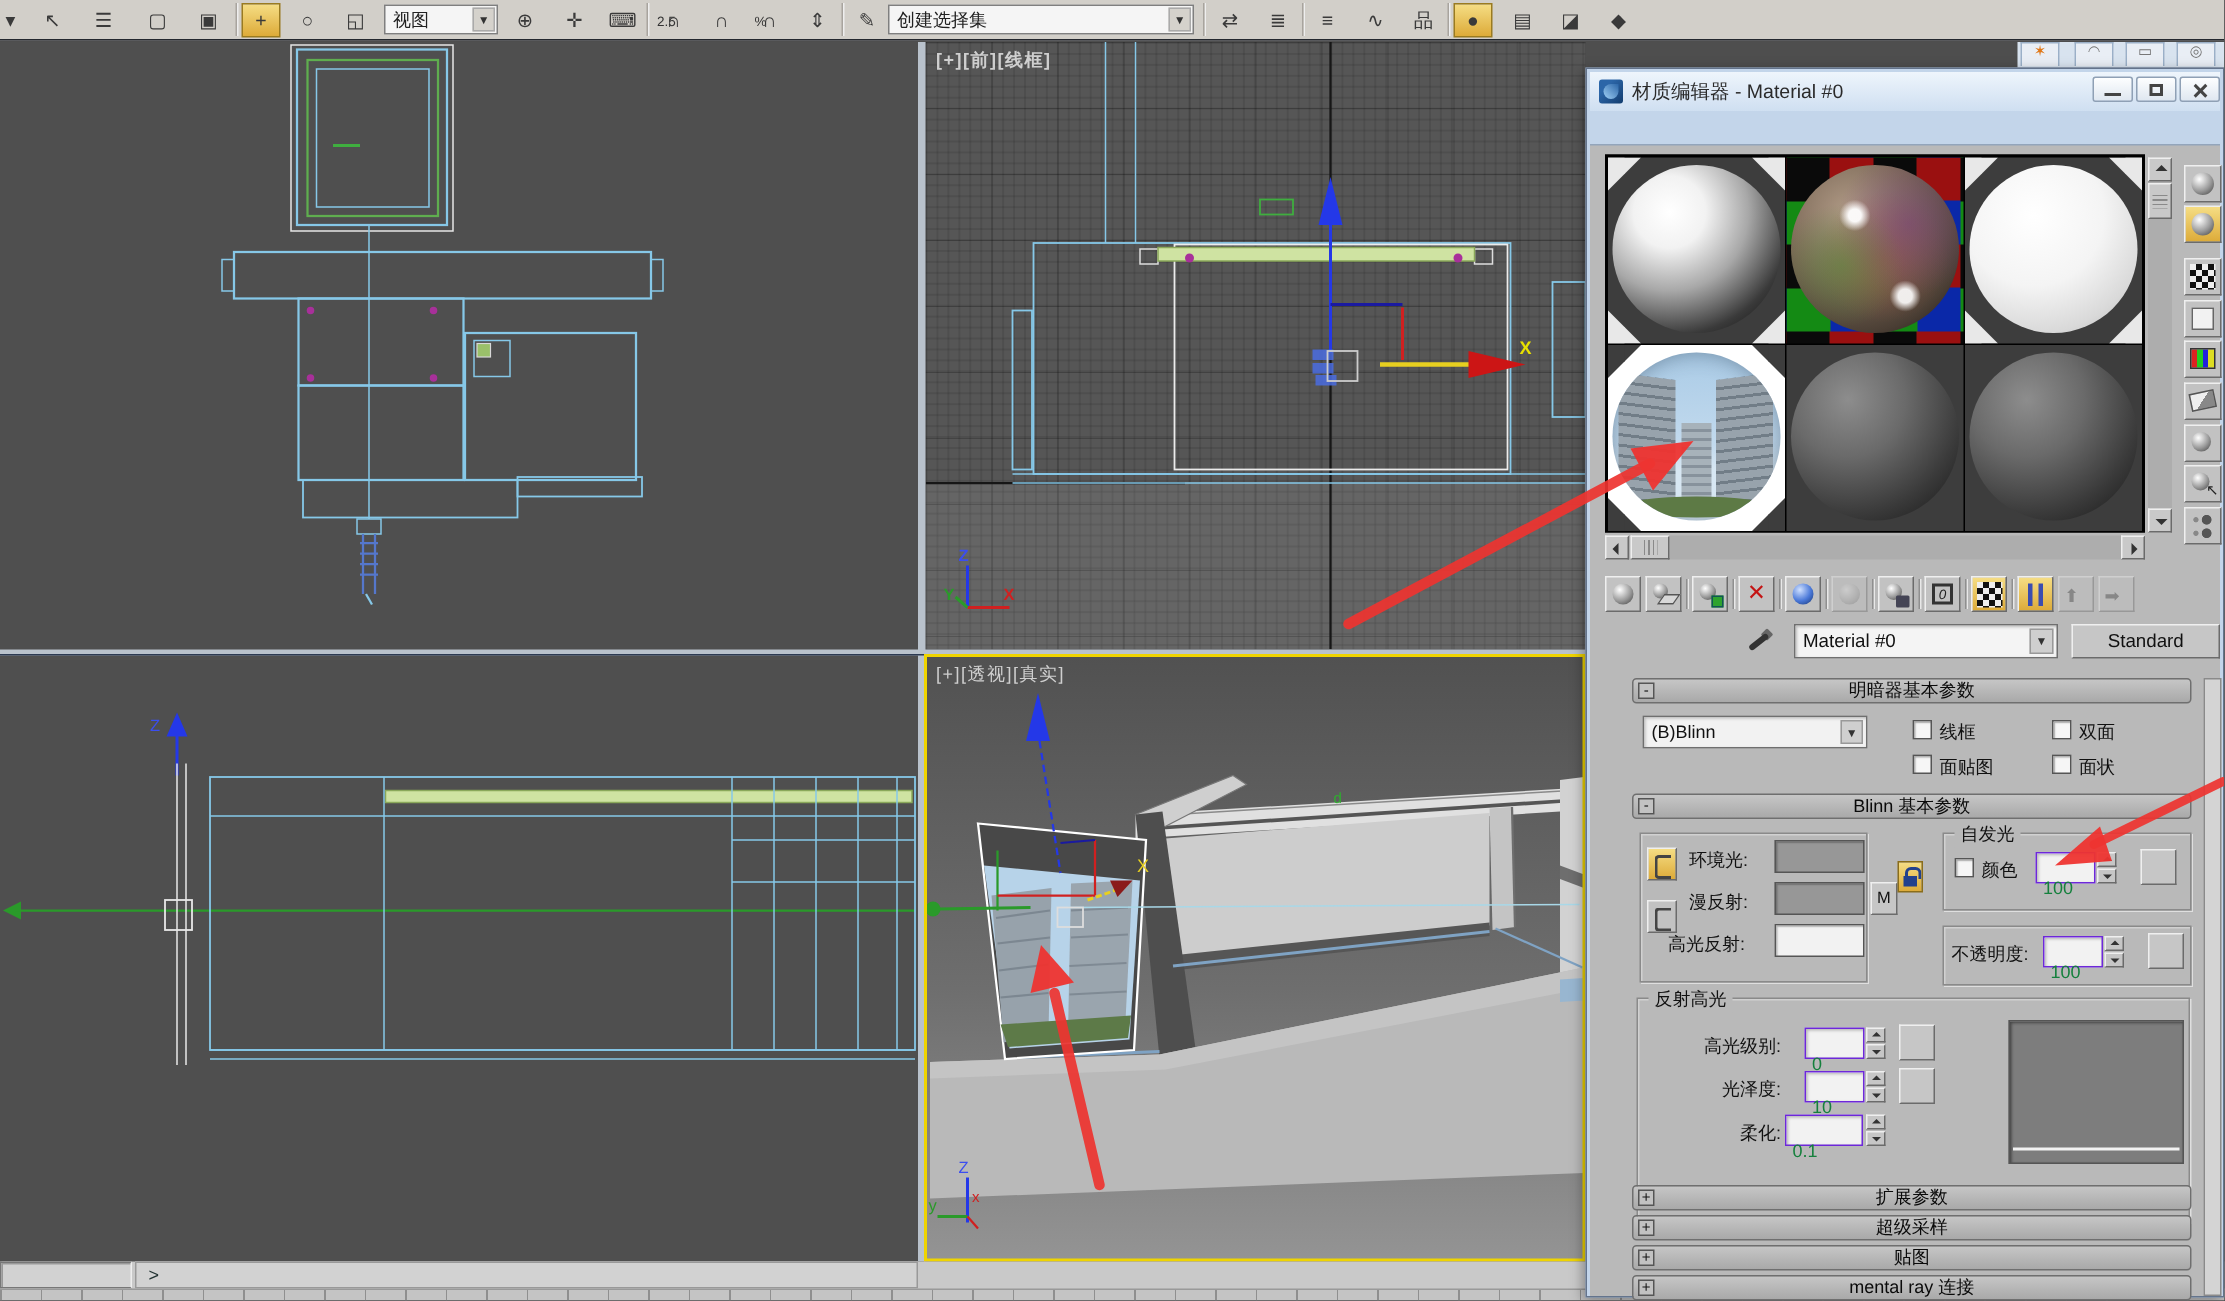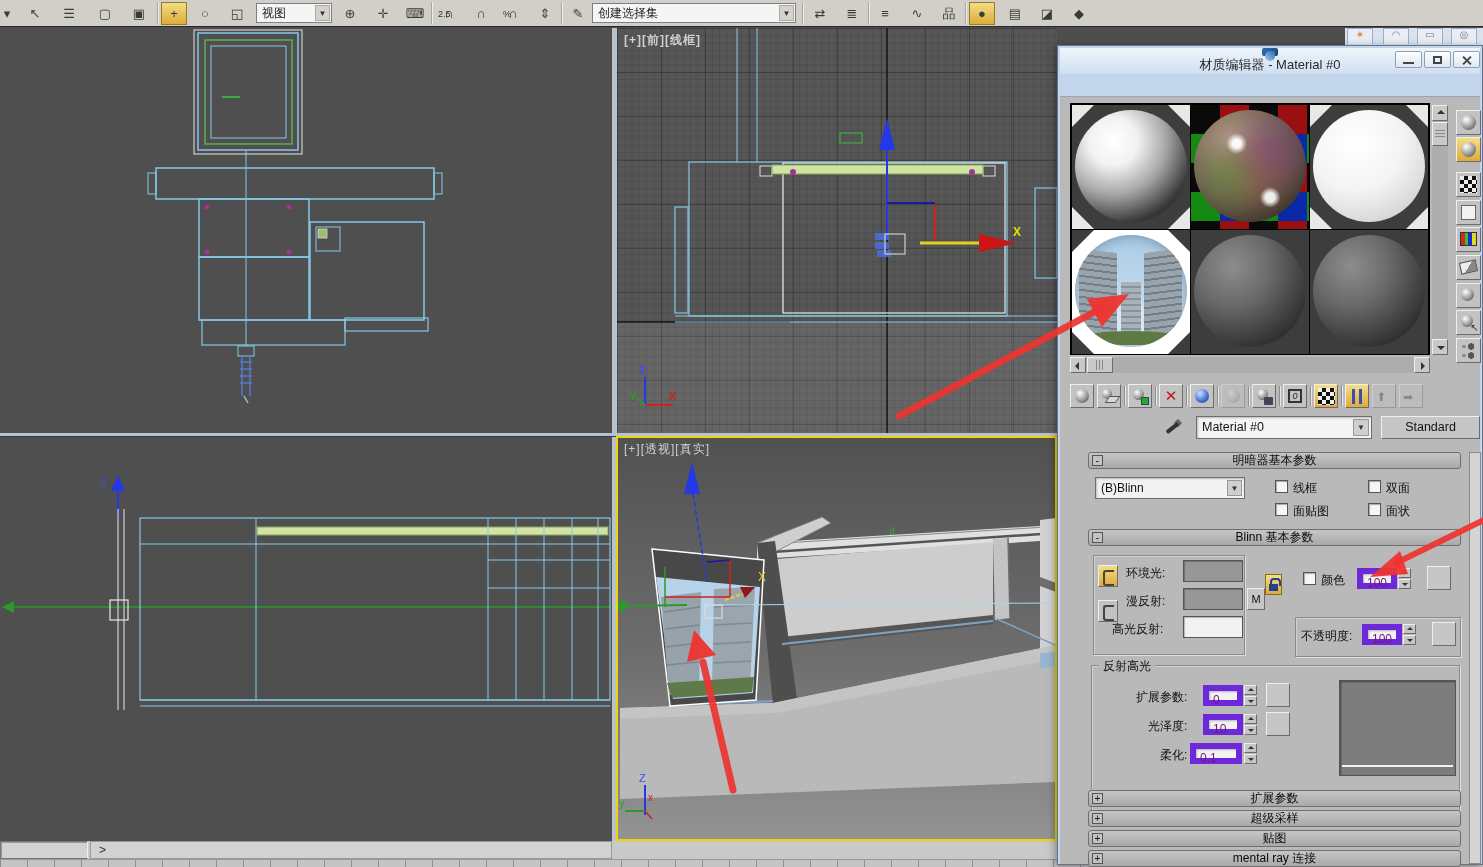--- a/index.html
+++ b/index.html
@@ -32,21 +32,21 @@
 svg{display:block;}
 
 
 #bottom{position:absolute;left:0;top:841px;width:1483px;height:26px;background:#c9c9c9;z-index:4;}
 #listener1{position:absolute;left:0;top:0;width:88px;height:18px;background:#d2d2d2;border:1px solid #777;border-right-color:#eee;box-shadow:inset 1px 1px 0 #999;}
 #listener2{position:absolute;left:90px;top:0;width:522px;height:18px;background:#d2d2d2;border:1px solid #999;font-size:12px;color:#233;padding-left:8px;line-height:16px;}
 #trackbar{position:absolute;left:0;top:18px;width:1483px;height:8px;background:#c4c4c4;background-image:repeating-linear-gradient(90deg,#8f8f8f 0 1px,transparent 1px 27px);border-top:1px solid #999;}
 
 
 #me{position:absolute;left:1057px;top:45px;width:426px;height:820px;background:#c3d5ea;border:1px solid #64748c;z-index:10;box-shadow:-2px 2px 8px rgba(0,0,0,.35);}
-#me-title{position:absolute;left:2px;top:2px;width:420px;height:26px;background:linear-gradient(#eef5fc,#cfdff1);display:flex;align-items:center;flex-direction:column;}
+#me-title{position:absolute;left:2px;top:2px;width:420px;height:26px;background:linear-gradient(#eef5fc,#cfdff1);display:flex;align-items:center;}
 #me-logo{width:16px;height:16px;margin:0 6px 0 6px;background:linear-gradient(135deg,#2c66a8 30%,#123c6e);border-radius:2px;position:relative;}
 #me-logo:after{content:"";position:absolute;left:3px;top:3px;width:10px;height:10px;border-radius:50% 0 50% 50%;background:linear-gradient(45deg,#9fd0f5,#2c66a8);}
 #me-title .ttl{font-size:13px;color:#2a2a2a;}
 .wbtn{position:absolute;top:5px;width:27px;height:17px;background:linear-gradient(#fdfeff,#dfe7f0);border:1px solid #8fa0b5;border-radius:2px;}
 .wbtn i{position:absolute;background:#444;}
 #wmin i{left:7px;top:10px;width:11px;height:2px;}
 #wmax i{left:8px;top:4px;width:9px;height:8px;background:none;border:2px solid #444;}
 #wclose i.b1{left:12px;top:3px;width:2px;height:11px;transform:rotate(45deg);}
 #wclose i.b2{left:12px;top:3px;width:2px;height:11px;transform:rotate(-45deg);}
 #me-menu{position:absolute;left:2px;top:28px;width:420px;height:22px;background:#dce8f6;display:flex;align-items:center;gap:16px;padding-left:9px;}
@@ -130,21 +130,21 @@
 #matname{position:absolute;left:126px;top:1px;width:176px;height:23px;background:#f4f4f4;border:1px solid #6f6f6f;box-shadow:inset 1px 1px 2px #bbb;font-size:12.5px;line-height:21px;padding-left:5px;color:#111;}
 #matname .da{position:absolute;right:2px;top:2px;width:16px;height:17px;background:#cfcfcf;border:1px solid #999;font-size:8px;line-height:16px;text-align:center;color:#333;}
 #stdbtn{position:absolute;left:311px;top:1px;width:99px;height:23px;background:#c6c6c6;border:1px solid;border-color:#efefef #6b6b6b #6b6b6b #efefef;font-size:12.5px;text-align:center;line-height:21px;color:#111;}
 
 
 .roll{position:absolute;left:28px;width:373px;height:17px;background:linear-gradient(#c6c6c6,#a9a9a9);border:1px solid #6f6f6f;border-radius:3px;text-align:center;font-size:12px;line-height:15px;color:#0a0a0a;}
 .roll .pm{position:absolute;left:3px;top:2px;width:11px;height:11px;border:1px solid #555;background:#c2c2c2;font-size:10px;line-height:9px;text-align:center;color:#111;}
 .grp{position:absolute;border:1px solid #8a8a8a;box-shadow:1px 1px 0 rgba(255,255,255,.55),inset 1px 1px 0 rgba(255,255,255,.35);}
 .grp .gt{position:absolute;top:-8px;left:7px;background:#b9b9b9;padding:0 4px;font-size:12px;color:#111;}
 .lbl{position:absolute;font-size:12px;color:#111;white-space:nowrap;}
-.fld{position:absolute;background:#f2f2f2;border:6px solid #6d28d9;box-shadow:inset 1px 1px 2px #b5b5b5;font-size:12px;color:#701a75;padding:2px 0 0 4px;}
+.fld{position:absolute;background:#f2f2f2;border:1px solid #6d28d9;box-shadow:inset 1px 1px 2px #b5b5b5;font-size:12px;color:#15803d;padding:16px 0 0 4px;}
 .spin{position:absolute;width:13px;height:22px;}
 .spin i{position:absolute;left:0;width:13px;height:10px;background:#c6c6c6;border:1px solid;border-color:#efefef #6b6b6b #6b6b6b #efefef;}
 .spin i.up{top:0;} .spin i.dn{top:11px;}
 .spin i:after{content:"";position:absolute;left:3px;width:0;height:0;border:3px solid transparent;}
 .spin i.up:after{top:2px;border-bottom-color:#333;border-top-width:0;}
 .spin i.dn:after{top:3px;border-top-color:#333;border-bottom-width:0;}
 .mapbtn{position:absolute;background:#c6c6c6;border:1px solid;border-color:#efefef #6b6b6b #6b6b6b #efefef;font-size:11px;text-align:center;color:#111;}
 .cb{position:absolute;width:13px;height:13px;background:#f6f6f6;border:1px solid #555;box-shadow:inset 1px 1px 1px #aaa;}
 .swatch{position:absolute;border:1px solid #555;box-shadow:inset 1px 1px 1px rgba(0,0,0,.25);}
 .lockc{position:absolute;width:20px;height:22px;background:#c2c2c2;border:1px solid;border-color:#efefef #6b6b6b #6b6b6b #efefef;}
@@ -566,20 +566,23 @@
       <div class="lockc" style="left:38px;top:503px"></div>
       <div class="lbl" style="left:66px;top:468px">环境光:</div>
       <div class="swatch" style="left:123px;top:463px;width:60px;height:22px;background:#979797"></div>
       <div class="lbl" style="left:66px;top:496px">漫反射:</div>
       <div class="swatch" style="left:123px;top:491px;width:60px;height:22px;background:#979797"></div>
       <div class="mapbtn" style="left:187px;top:491px;width:18px;height:22px;line-height:20px">M</div>
       <div class="padl" style="left:205px;top:477px"></div>
       <div class="lbl" style="left:52px;top:524px">高光反射:</div>
       <div class="swatch" style="left:123px;top:519px;width:60px;height:22px;background:#f2f2f2"></div>
 
+      <div class="grp" style="left:235px;top:458px;width:166px;height:52px">
+        <span class="gt">自发光</span>
+      </div>
       <div class="cb" style="left:243px;top:475px"></div>
       <div class="lbl" style="left:261px;top:475px">颜色</div>
       <div class="fld" style="left:297px;top:471px;width:40px;height:21px">100</div>
       <div class="spin" style="left:338px;top:471px">
           <i class="up"></i>
           <i class="dn"></i>
         </div>
       <div class="mapbtn" style="left:367px;top:469px;width:24px;height:24px"></div>
 
       <div class="grp" style="left:235px;top:520px;width:166px;height:40px"></div>
@@ -590,21 +593,21 @@
           <i class="dn"></i>
         </div>
       <div class="mapbtn" style="left:372px;top:525px;width:24px;height:24px"></div>
 
       <div class="grp" style="left:31px;top:568px;width:369px;height:150px">
         <span class="gt">反射高光</span>
         <div id="curvewin">
             <i></i>
           </div>
       </div>
-      <div class="lbl" style="left:76px;top:592px">扩展参数:</div>
+      <div class="lbl" style="left:76px;top:592px">高光级别:</div>
       <div class="fld" style="left:143px;top:588px;width:40px;height:21px">0</div>
       <div class="spin" style="left:184px;top:588px">
           <i class="up"></i>
           <i class="dn"></i>
         </div>
       <div class="mapbtn" style="left:206px;top:586px;width:24px;height:24px"></div>
       <div class="lbl" style="left:88px;top:621px">光泽度:</div>
       <div class="fld" style="left:143px;top:617px;width:40px;height:21px">10</div>
       <div class="spin" style="left:184px;top:617px">
           <i class="up"></i>

